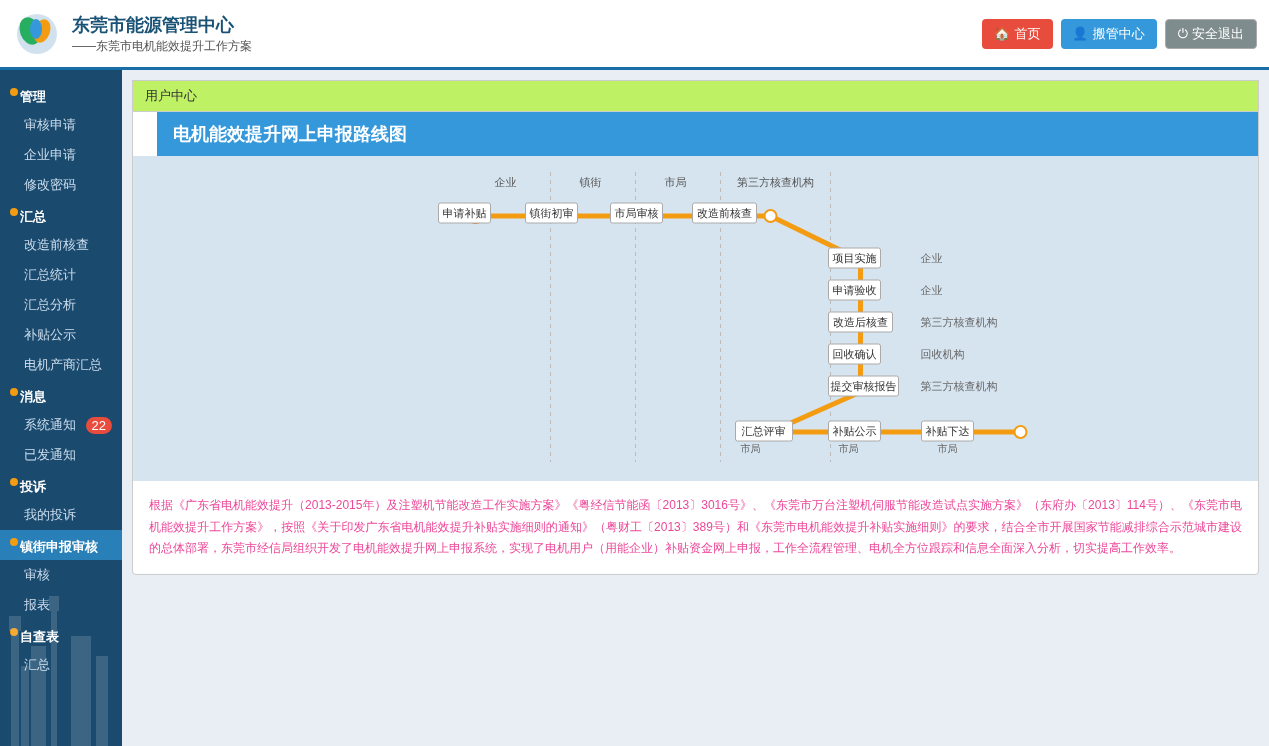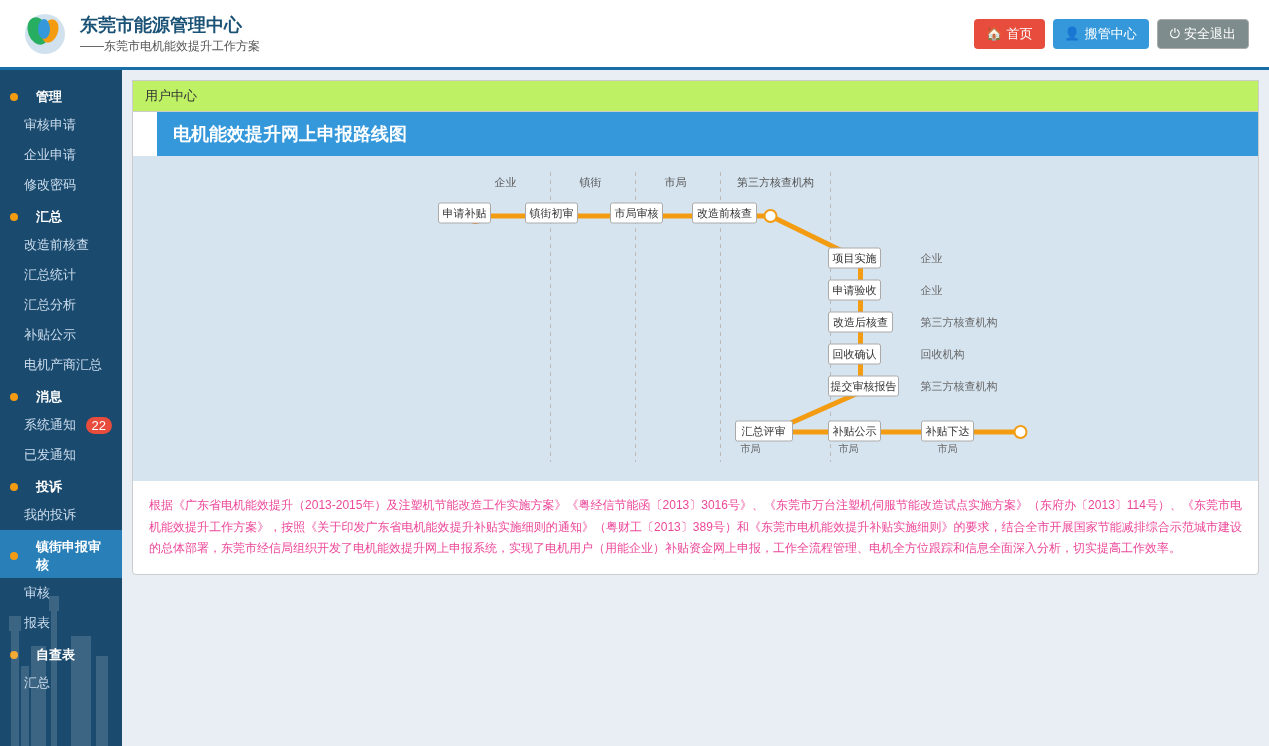--- a/index.html
+++ b/index.html
@@ -5,21 +5,21 @@
     * { margin: 0; padding: 0; box-sizing: border-box; }
     body { font-family: "Microsoft YaHei", SimHei, sans-serif; font-size: 13px; background: #1a5276; width: 1269px; height: 746px; overflow: hidden; }
 
     
     #header {
       background: white;
       height: 70px;
       display: flex;
       align-items: center;
       justify-content: space-between;
-      padding: 0 20px;
+      padding: 0 12px;
       border-bottom: 3px solid #1a6ea8;
     }
     #header-logo {
       display: flex;
       align-items: center;
       gap: 10px;
     }
     .logo-icon {
       width: 50px;
       height: 50px;
@@ -54,22 +54,22 @@
       width: 122px;
       background: #1a4a6e;
       color: white;
       padding-top: 10px;
       flex-shrink: 0;
       position: relative;
       overflow: hidden;
     }
     .sidebar-section-header {
       display: flex;
-      align-items: center;
-      gap: 18px;
+      align-items: flex-start;
+      gap: 2px;
       padding: 8px 10px 4px 10px;
       font-size: 13px;
       font-weight: bold;
       color: #fff;
     }
     .sidebar-dot {
       width: 8px;
       height: 8px;
       background: #f39c12;
       border-radius: 50%;

